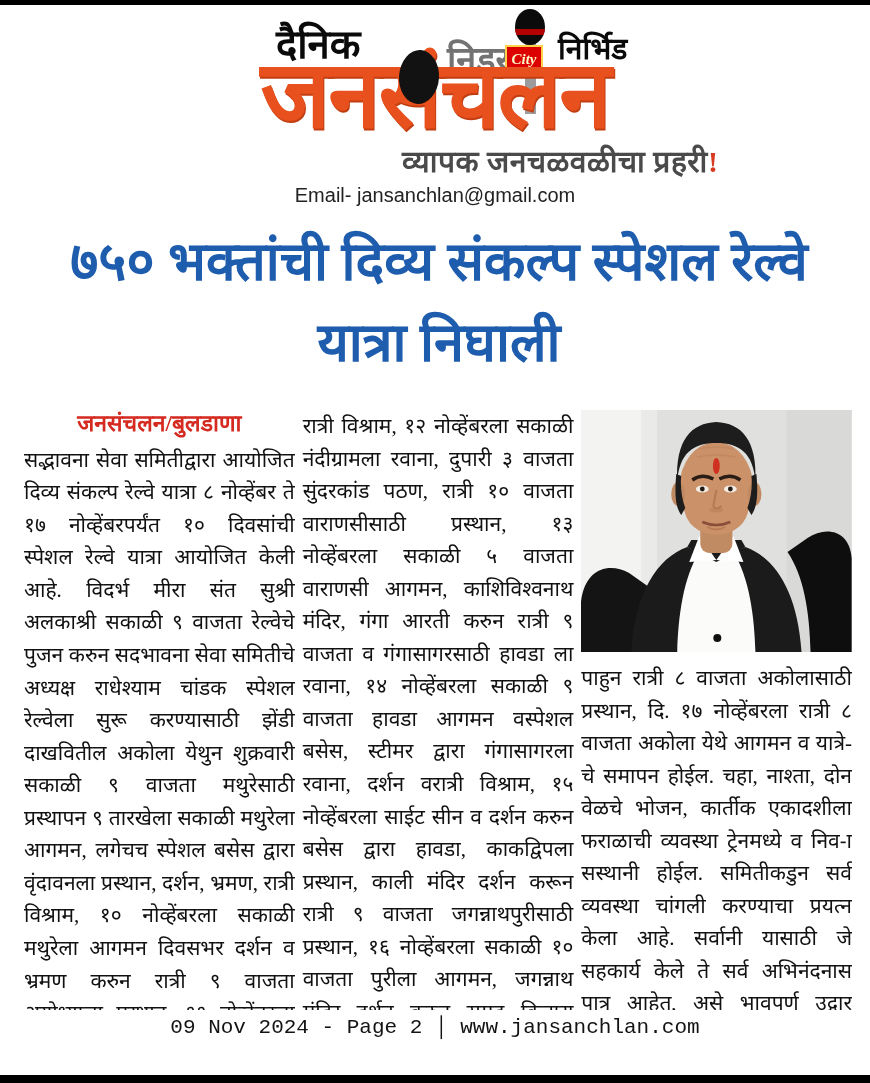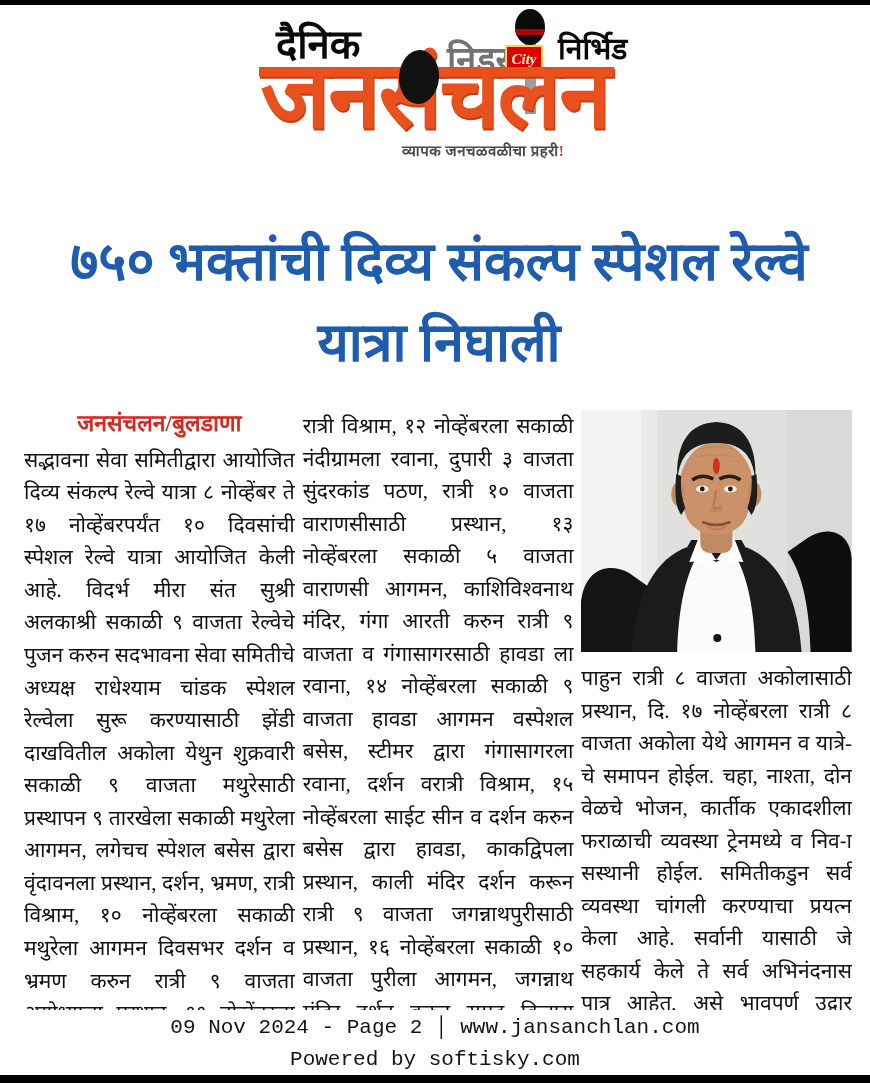--- a/index.html
+++ b/index.html
@@ -23,21 +23,21 @@
   .logo-title {
     position:absolute; left:0; top:46px; width:870px;
     text-align:center; font-size:94px; font-weight:bold;
     color:#e8511d; line-height:1.05; letter-spacing:-2px;
     text-shadow:1px 2px 0 #c23e12;
   }
   .anusvara-blob {
     position:absolute; left:399px; top:50px; width:40px; height:54px;
     background:#121212; border-radius:50%; transform:rotate(4deg);
   }
-  .tagline { position:absolute; left:402px; top:140px; font-size:15px; font-weight:bold; color:#4a4a4a; letter-spacing:0.5px; }
+  .tagline { position:absolute; left:402px; top:140px; font-size:30px; font-weight:bold; color:#4a4a4a; letter-spacing:0.5px; }
   .tagline .bang { color:#d93a1f; }
   .editor-row {
     position:absolute; top:184px; left:0; width:870px;
     display:flex; justify-content:center; align-items:baseline; gap:10px;
   }
   .editor-label { font-size:24px; font-weight:bold; color:#0a0a0a; }
   .editor-email { font-family:"Liberation Sans", sans-serif; font-size:20px; color:#222; }
 
   
   .headline {
@@ -92,20 +92,21 @@
   </svg>
 
   <div class="logo-title">जनसंचलन</div>
   <div class="anusvara-blob"></div>
 
   <div class="tagline">
     <span>व्यापक जनचळवळीचा प्रहरी</span><span class="bang">!</span>
   </div>
 
   <div class="editor-row">
+    <span class="editor-email">Email- jansanchlan@gmail.com</span>
   </div>
 </header>
 
 <h1 class="headline">७५० भक्तांची दिव्य संकल्प स्पेशल रेल्वे यात्रा निघाली</h1>
 
 <main class="article">
 
   <div class="col">
     <div class="dateline">जनसंचलन/बुलडाणा</div>
     <p>सद्भावना सेवा समितीद्वारा आयोजित दिव्य संकल्प रेल्वे यात्रा ८ नोव्हेंबर ते १७ नोव्हेंबरपर्यंत १० दिवसांची स्पेशल रेल्वे यात्रा आयोजित केली आहे. विदर्भ मीरा संत सुश्री अलकाश्री सकाळी ९ वाजता रेल्वेचे पुजन करुन सदभावना सेवा समितीचे अध्यक्ष राधेश्याम चांडक स्पेशल रेल्वेला सुरू करण्यासाठी झेंडी दाखवितील अकोला येथुन शुक्रवारी सकाळी ९ वाजता मथुरेसाठी प्रस्थापन ९ तारखेला सकाळी मथुरेला आगमन, लगेचच स्पेशल बसेस द्वारा वृंदावनला प्रस्थान, दर्शन, भ्रमण, रात्री विश्राम, १० नोव्हेंबरला सकाळी मथुरेला आगमन दिवसभर दर्शन व भ्रमण करुन रात्री ९ वाजता अयोध्याला प्रस्थान, ११ नोव्हेंबरला सकाळी ९ वाजता अयोध्या आगमन शरयु स्नान करुन राम जन्मभुमी, हनुमान गढी दर्शन,</p>
@@ -165,16 +166,15 @@
         <path d="M121 112 Q135 118 149 112" stroke="#8a4f3a" stroke-width="2.6" fill="none"></path>
         <path d="M126 117 Q135 122 144 117" stroke="#b06a4e" stroke-width="2" fill="none" opacity="0.6"></path>
       </svg>
     </div>
     <p>पाहुन रात्री ८ वाजता अकोलासाठी प्रस्थान, दि. १७ नोव्हेंबरला रात्री ८ वाजता अकोला येथे आगमन व यात्रे-चे समापन होईल. चहा, नाश्ता, दोन वेळचे भोजन, कार्तीक एकादशीला फराळाची व्यवस्था ट्रेनमध्ये व निव-ासस्थानी होईल. समितीकडुन सर्व व्यवस्था चांगली करण्याचा प्रयत्न केला आहे. सर्वानी यासाठी जे सहकार्य केले ते सर्व अभिनंदनास पात्र आहेत, असे भावपुर्ण उद्गार भाईजी यांनी काढले.</p>
   </div>
 </main>
 
 <footer class="footer">
   <div>09 Nov 2024 - Page 2 │ www.jansanchlan.com</div>
-  <div>Powered by softisky.com</div>
 </footer>
 
 <div class="bar-bottom"></div>
 
 </body></html>

